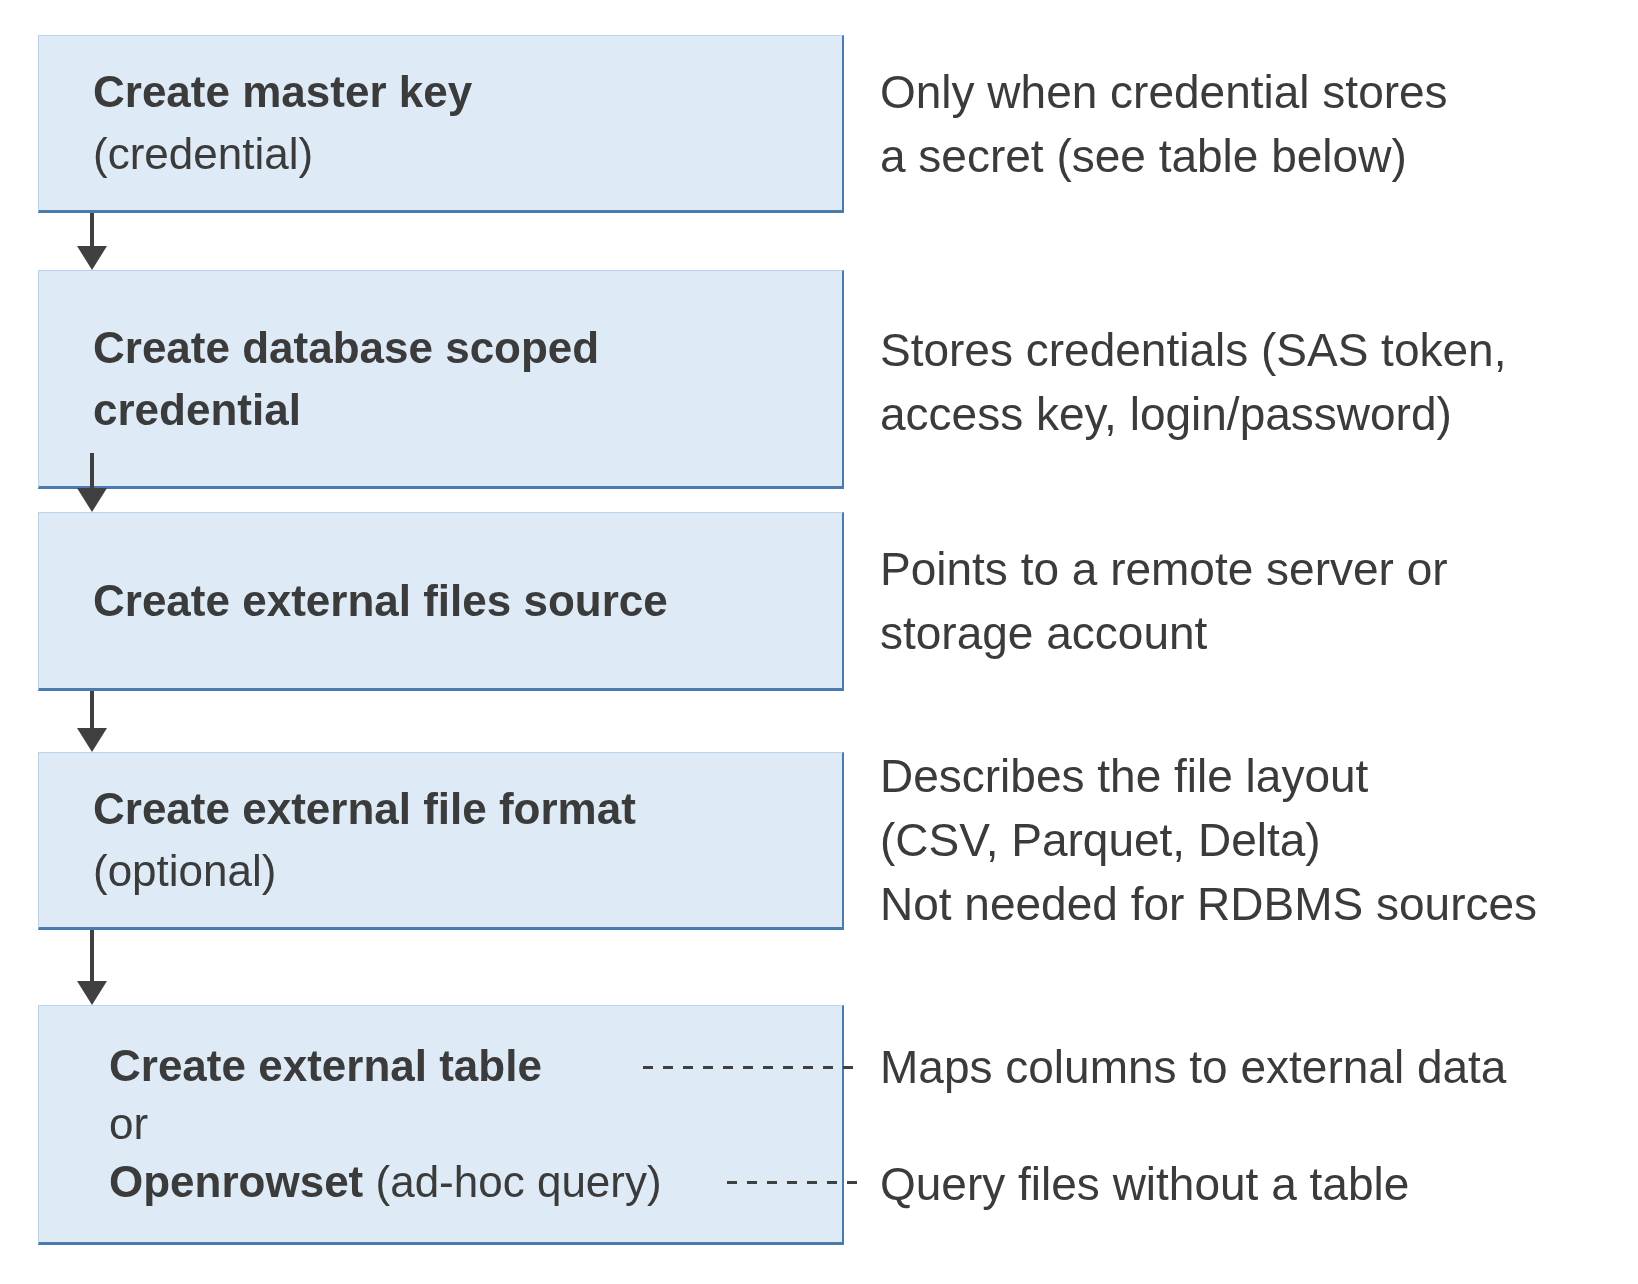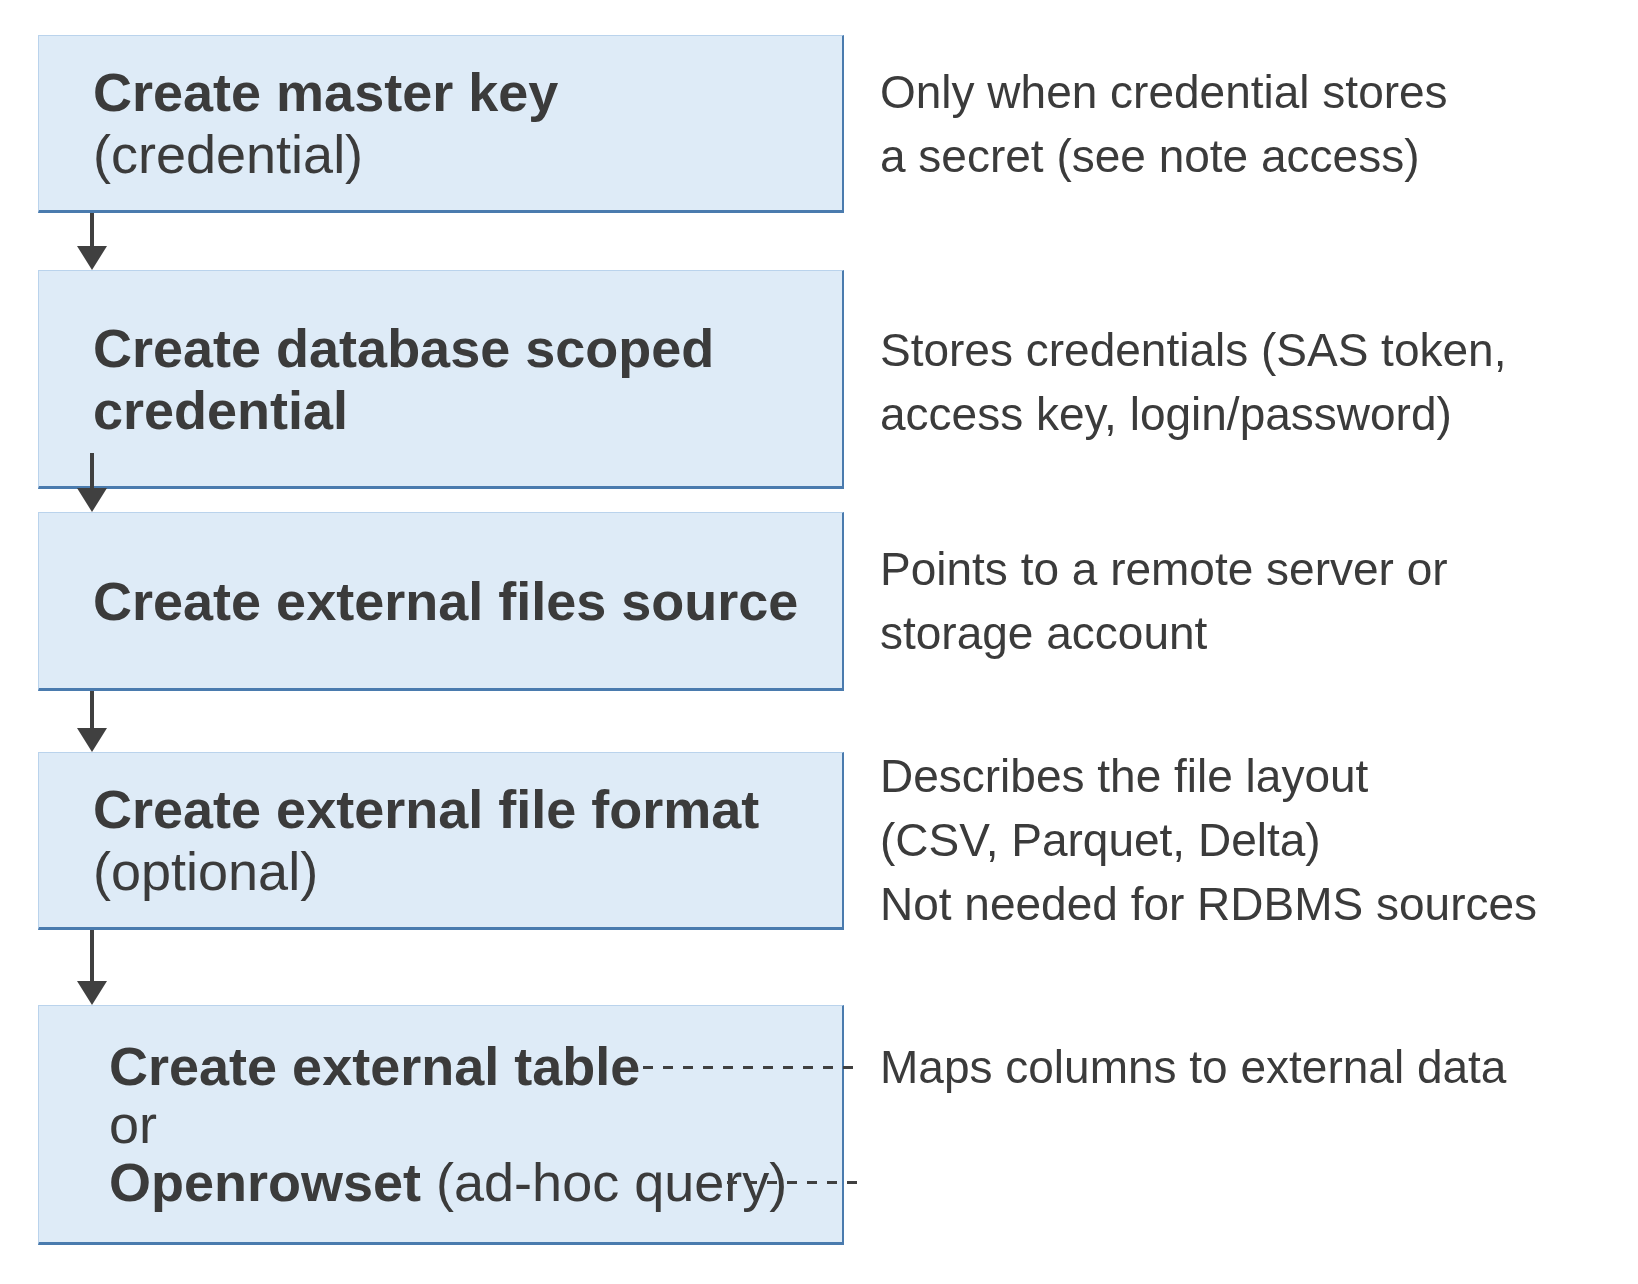--- a/index.html
+++ b/index.html
@@ -28,21 +28,21 @@
     border-left: 1px solid var(--box-edge);
     border-right: 2px solid var(--box-border);
     border-bottom: 3px solid var(--box-border);
     display: flex;
     flex-direction: column;
     justify-content: center;
     padding-left: 54px;
     padding-right: 20px;
   }
   .box-line {
-    font-size: 54px;
+    font-size: 44px;
     line-height: 62px;
     white-space: pre-line;
     color: var(--text);
   }
   .box5 .box-line { line-height: 58px; margin-left: 16px; }
   .bold { font-weight: bold; }
   .regular { font-weight: normal; }
   .desc {
     position: absolute;
     left: 880px;
@@ -121,23 +121,24 @@
   </div>
   <div class="arrow" style="top:930px;height:75px">
     <div class="stem"></div>
     <div class="head"></div>
   </div>
 
   <div class="dash-line" style="left:643px;top:1066px;width:219px"></div>
   <div class="dash-line" style="left:727px;top:1181px;width:135px"></div>
 
   <div class="desc" style="top:124px">Only when credential stores
-a secret (see note access)</div>
+a secret (see table below)</div>
   <div class="desc" style="top:382px">Stores credentials (SAS token,
 access key, login/password)</div>
   <div class="desc" style="top:601px">Points to a remote server or
 storage account</div>
   <div class="desc" style="top:840px">Describes the file layout
 (CSV, Parquet, Delta)
 Not needed for RDBMS sources</div>
   <div class="desc" style="top:1067px">Maps columns to external data</div>
+  <div class="desc" style="top:1184px">Query files without a table</div>
 
 </div>
 
 </body></html>

